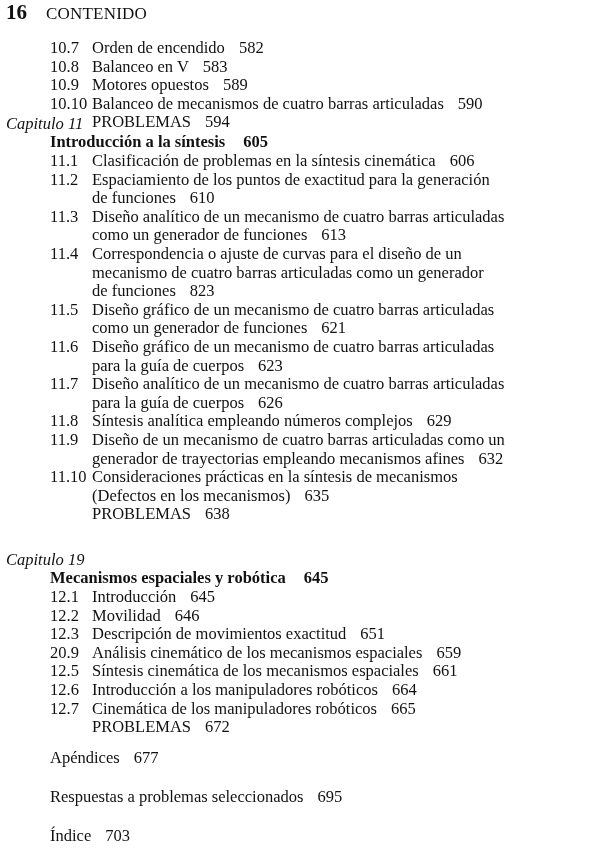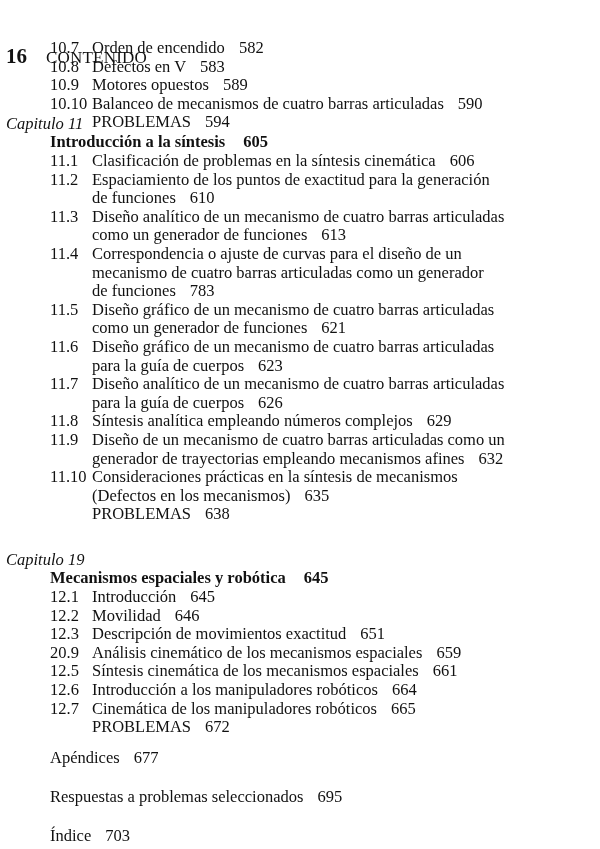--- a/index.html
+++ b/index.html
@@ -3,21 +3,21 @@
 <meta charset="utf-8">
 <style>
   html, body { margin: 0; padding: 0; background: #ffffff; }
   body {
     width: 600px; height: 849px; overflow: hidden; position: relative;
     font-family: "Liberation Serif", "DejaVu Serif", serif;
     color: #111111;
     font-size: 16.5px;
   }
   .header { position: absolute; left: 6px; top: 0px; height: 26px; display: flex; align-items: baseline; }
-  .page-num { font-weight: bold; font-size: 21px; width: 40px; margin-top: 44px; }
+  .page-num { font-weight: bold; font-size: 21px; width: 40px; }
   .running-title { font-size: 17px; letter-spacing: 0.2px; }
   .line { position: absolute; left: 0; white-space: nowrap; line-height: 19px; }
   .num { position: absolute; left: 50px; }
   .txt { position: absolute; left: 92px; white-space: nowrap; }
   .pg { margin-left: 14px; }
   .chap { position: absolute; left: 6px; font-style: italic; white-space: nowrap; }
   .chap-title { position: absolute; left: 50px; font-weight: bold; white-space: nowrap; }
   .chap-title .pg { margin-left: 18px; }
   .backmatter { position: absolute; left: 50px; white-space: nowrap; }
   .backmatter .b { font-weight: normal; }
@@ -31,21 +31,21 @@
   <span class="running-title">CONTENIDO</span>
 </div>
 
 <div id="toc">
     <div class="line" style="top: 38px;">
       <span class="num">10.7</span>
       <span class="txt"><span>Orden de encendido</span><span class="pg">582</span></span>
     </div>
     <div class="line" style="top: 56.6px;">
       <span class="num">10.8</span>
-      <span class="txt"><span>Defectos en V</span><span class="pg">583</span></span>
+      <span class="txt"><span>Balanceo en V</span><span class="pg">583</span></span>
     </div>
     <div class="line" style="top: 75.2px;">
       <span class="num">10.9</span>
       <span class="txt"><span>Motores opuestos</span><span class="pg">589</span></span>
     </div>
     <div class="line" style="top: 93.8px;">
       <span class="num">10.10</span>
       <span class="txt"><span>Balanceo de mecanismos de cuatro barras articuladas</span><span class="pg">590</span></span>
     </div>
     <div class="line" style="top: 112.4px;">
@@ -70,21 +70,21 @@
       <span class="txt"><span>como un generador de funciones</span><span class="pg">613</span></span>
     </div>
     <div class="line" style="top: 244px;">
       <span class="num">11.4</span>
       <span class="txt"><span>Correspondencia o ajuste de curvas para el diseño de un</span></span>
     </div>
     <div class="line" style="top: 262.6px;">
       <span class="txt"><span>mecanismo de cuatro barras articuladas como un generador</span></span>
     </div>
     <div class="line" style="top: 281.2px;">
-      <span class="txt"><span>de funciones</span><span class="pg">783</span></span>
+      <span class="txt"><span>de funciones</span><span class="pg">823</span></span>
     </div>
     <div class="line" style="top: 299.8px;">
       <span class="num">11.5</span>
       <span class="txt"><span>Diseño gráfico de un mecanismo de cuatro barras articuladas</span></span>
     </div>
     <div class="line" style="top: 318.4px;">
       <span class="txt"><span>como un generador de funciones</span><span class="pg">621</span></span>
     </div>
     <div class="line" style="top: 337px;">
       <span class="num">11.6</span>

